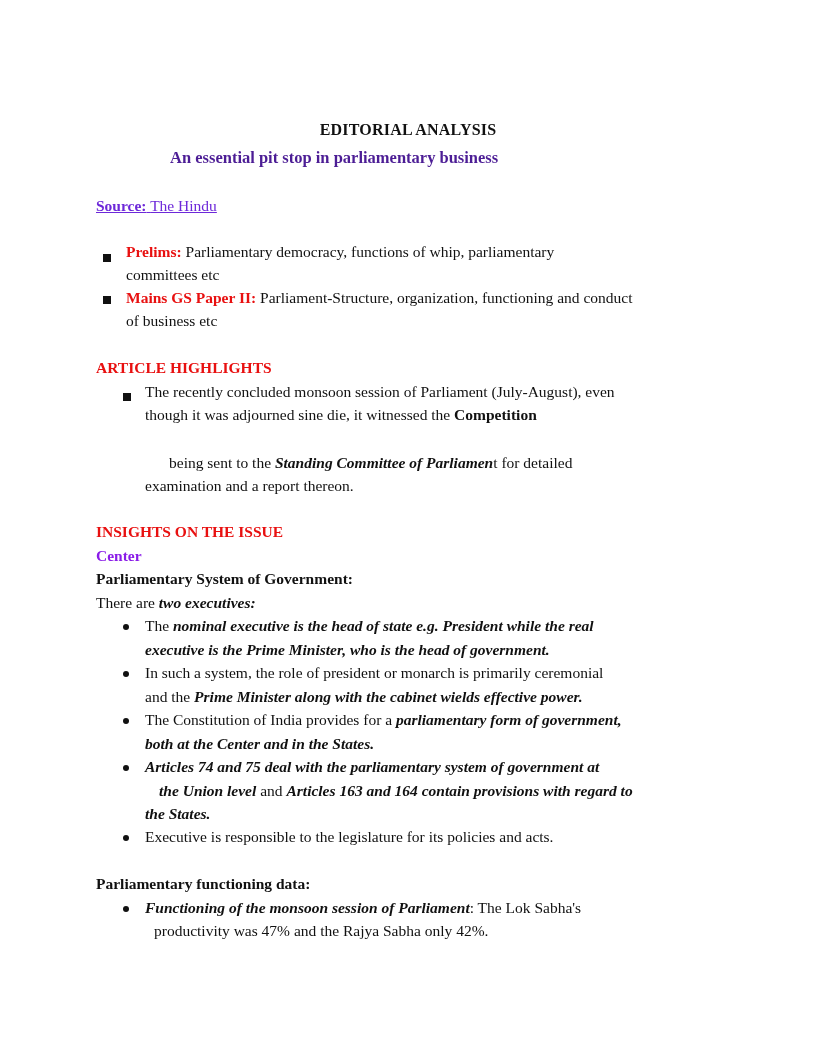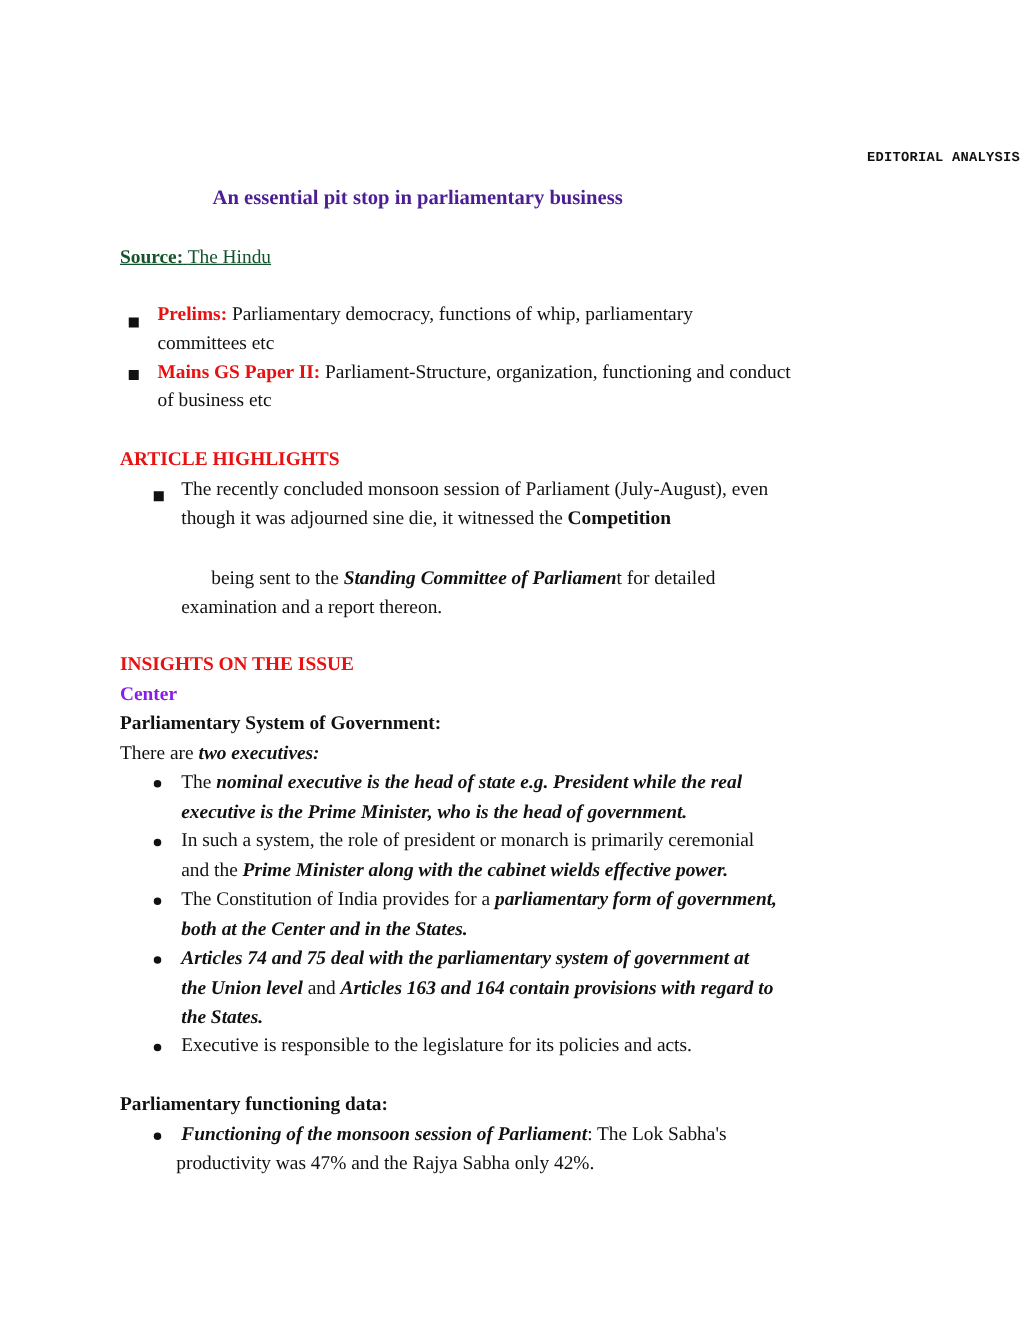--- a/index.html
+++ b/index.html
@@ -1,22 +1,22 @@
 <!DOCTYPE html>
 <html><head>
 <meta charset="utf-8">
 <style>
   html, body { margin: 0; padding: 0; background: #ffffff; }
   body { width: 816px; height: 1056px; position: relative; overflow: hidden;
          font-family: "DejaVu Serif", "Liberation Serif", serif; color: #111; }
   .page { position: absolute; left: 0; top: 0; width: 816px; height: 1056px; }
   .abs { position: absolute; white-space: nowrap; }
-  .title { left: 0; width: 816px; text-align: right; top: 121px; font-size: 11px; font-weight: bold; font-family: Liberation Mono, monospace; letter-spacing: 0.2px; }
+  .title { left: 0; width: 816px; text-align: center; top: 121px; font-size: 16px; font-weight: bold; font-family: Liberation Serif, serif; letter-spacing: 0.2px; }
   .subtitle { left: 170px; top: 148px; font-size: 16.5px; font-weight: bold; color: #4c1d95; font-family: "Liberation Serif", serif; }
-  .source { left: 96px; top: 197px; font-size: 15.5px; color: #14532d; text-decoration: underline; font-family: "Liberation Serif", serif; }
+  .source { left: 96px; top: 197px; font-size: 15.5px; color: #6d28d9; text-decoration: underline; font-family: "Liberation Serif", serif; }
   .source b { font-weight: bold; }
   .line { font-size: 15.5px; font-family: "Liberation Serif", serif; line-height: 22px; }
   .red { color: #e81010; font-weight: bold; }
   .purple { color: #8a1ce8; font-weight: bold; }
   .bold { font-weight: bold; }
   .bi { font-weight: bold; font-style: italic; }
   .sq { position: absolute; width: 8px; height: 8px; background: #111; }
   .dot { position: absolute; width: 6px; height: 6px; background: #111; border-radius: 50%; }
 </style>
 </head>
@@ -55,24 +55,24 @@
   <div class="dot" style="left:123px; top:671px;"></div>
   <div class="abs line" style="left:145px; top:662px;">In such a system, the role of president or monarch is primarily ceremonial</div>
   <div class="abs line" style="left:145px; top:686px;"><span>and the </span><span class="bi">Prime Minister along with the cabinet wields effective power.</span></div>
 
   <div class="dot" style="left:123px; top:718px;"></div>
   <div class="abs line" style="left:145px; top:709px;"><span>The Constitution of India provides for a </span><span class="bi">parliamentary form of government,</span></div>
   <div class="abs line bi" style="left:145px; top:733px;">both at the Center and in the States.</div>
 
   <div class="dot" style="left:123px; top:765px;"></div>
   <div class="abs line bi" style="left:145px; top:756px;">Articles 74 and 75 deal with the parliamentary system of government at</div>
-  <div class="abs line" style="left:145px; top:780px;"><span class="bi">the Union level</span><span> and </span><span class="bi">Articles 163 and 164 contain provisions with regard to</span></div>
+  <div class="abs line" style="left:159px; top:780px;"><span class="bi">the Union level</span><span> and </span><span class="bi">Articles 163 and 164 contain provisions with regard to</span></div>
   <div class="abs line bi" style="left:145px; top:803px;">the States.</div>
 
   <div class="dot" style="left:123px; top:835px;"></div>
   <div class="abs line" style="left:145px; top:826px;">Executive is responsible to the legislature for its policies and acts.</div>
 
   <div class="abs line bold" style="left:96px; top:873px;">Parliamentary functioning data:</div>
   <div class="dot" style="left:123px; top:906px;"></div>
   <div class="abs line" style="left:145px; top:897px;"><span class="bi">Functioning of the monsoon session of Parliament</span><span>: The Lok Sabha's</span></div>
-  <div class="abs line" style="left:141px; top:920px;">productivity was 47% and the Rajya Sabha only 42%.</div>
+  <div class="abs line" style="left:154px; top:920px;">productivity was 47% and the Rajya Sabha only 42%.</div>
 
 </div>
 
 </body></html>

